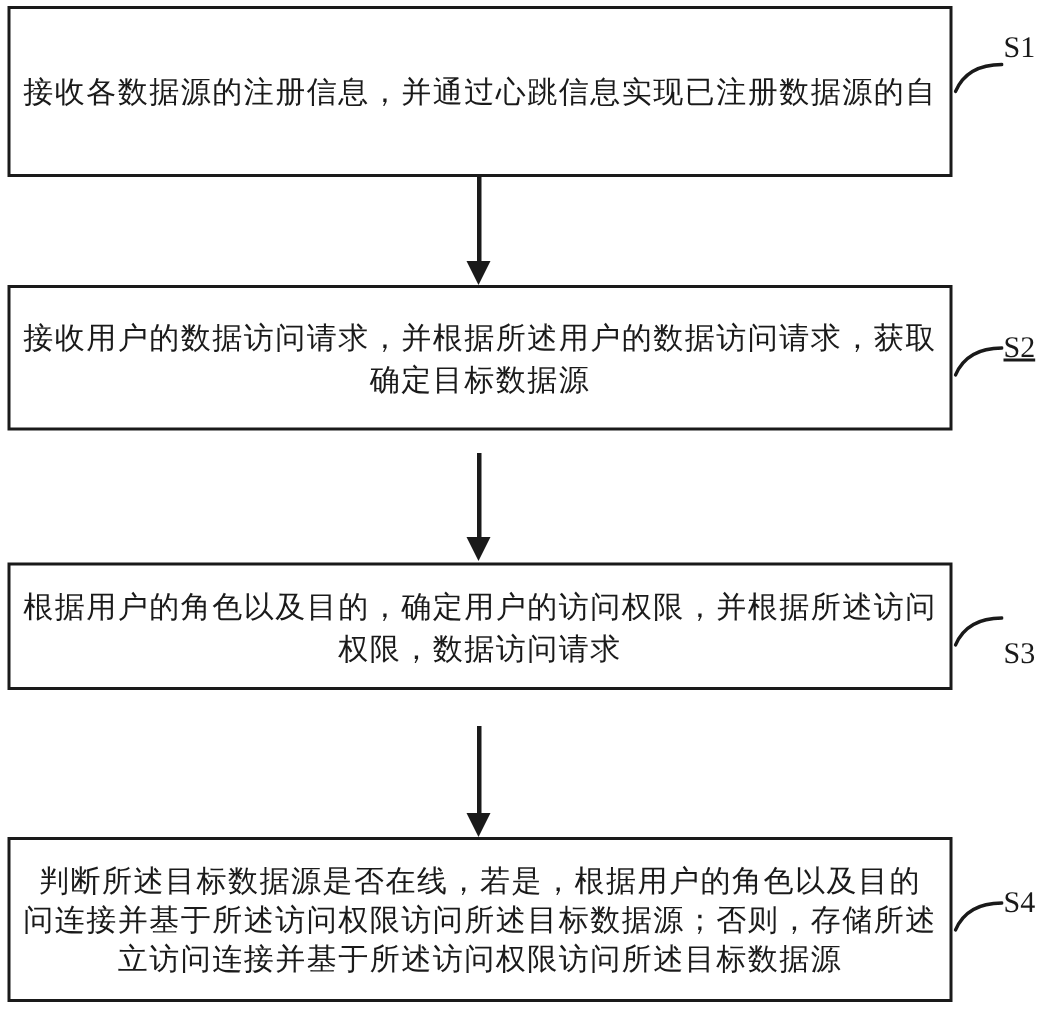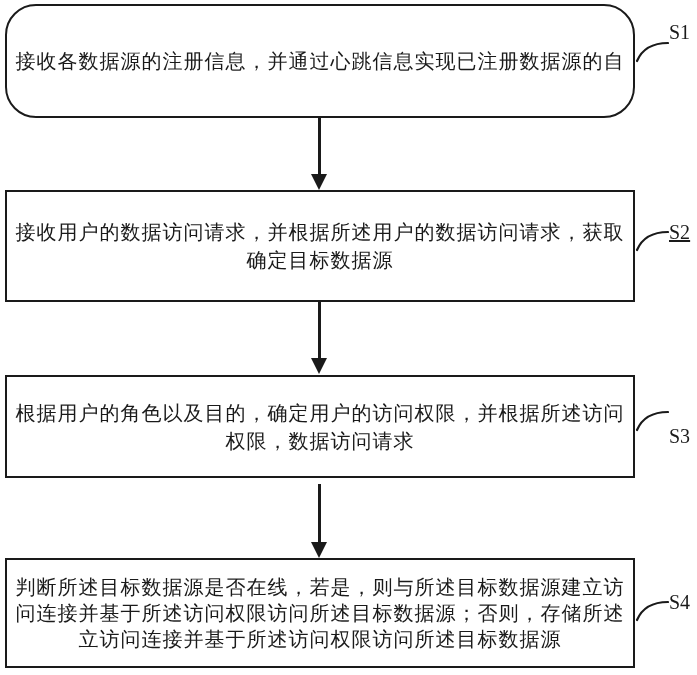--- a/index.html
+++ b/index.html
@@ -28,23 +28,23 @@
     align-items: center;
     justify-content: center;
     text-align: center;
   }
   .flow-box .tline {
     font-size: 20px;
     letter-spacing: 1px;
     line-height: 28px;
     white-space: nowrap;
   }
-  .box-s1 { top: 4px;   height: 114px; border-radius: 31px; }
-  .box-s2 { top: 190px; height: 112px; }
-  .box-s3 { top: 375px; height: 103px; }
+  .box-s1 { top: 4px;   height: 114px; }
+  .box-s2 { top: 190px; height: 97px; }
+  .box-s3 { top: 375px; height: 85px; }
   .box-s4 { top: 558px; height: 110px; }
   .box-s4 .tline { line-height: 26px; }
 
   .arrow-shaft {
     position: absolute;
     left: 318px;
     width: 2.5px;
     background: #1a1a1a;
   }
   .arrow-head {
@@ -118,21 +118,21 @@
 
   <div class="flow-box box-s3">
     <div class="tline">根据用户的角色以及目的，确定用户的访问权限，并根据所述访问</div>
     <div class="tline">权限，数据访问请求</div>
   </div>
 
   <div class="arrow-shaft shaft-3"></div>
   <div class="arrow-head head-3"></div>
 
   <div class="flow-box box-s4">
-    <div class="tline">判断所述目标数据源是否在线，若是，则与所述目标数据源建立访</div>
+    <div class="tline">判断所述目标数据源是否在线，若是，根据用户的角色以及目的</div>
     <div class="tline">问连接并基于所述访问权限访问所述目标数据源；否则，存储所述</div>
     <div class="tline">立访问连接并基于所述访问权限访问所述目标数据源</div>
   </div>
 
   <svg class="leader leader-s1" viewBox="0 0 36 24">
     <path d="M35,3 C22,3 10,7 4,21"></path>
   </svg>
   <svg class="leader leader-s2" viewBox="0 0 36 24">
     <path d="M35,3 C22,3 10,7 4,21"></path>
   </svg>

